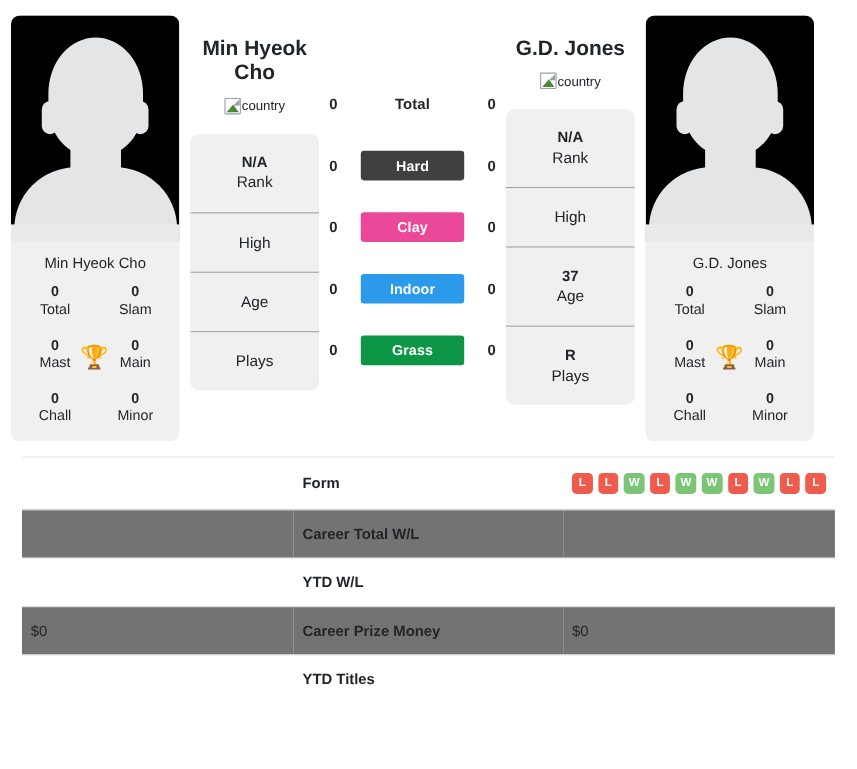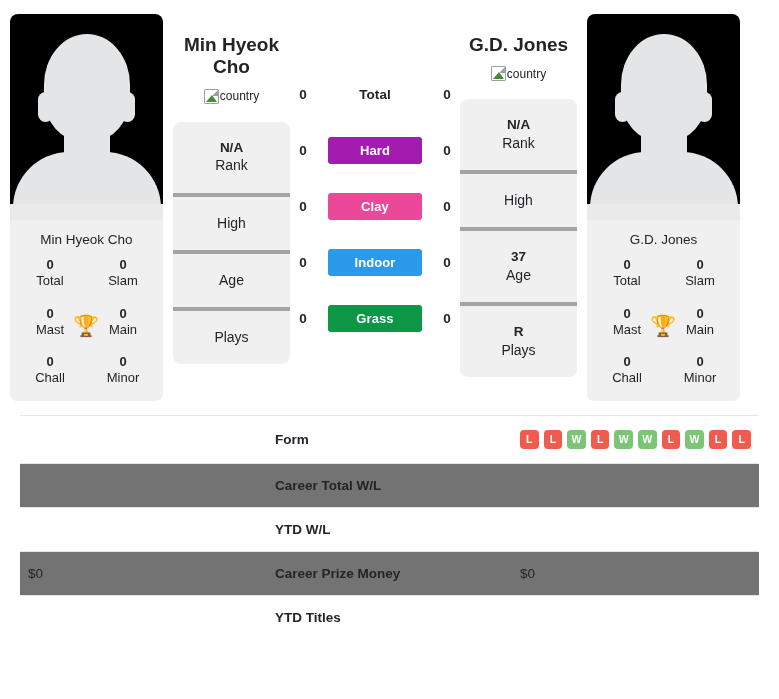--- a/index.html
+++ b/index.html
@@ -179,21 +179,21 @@
   .rank-panel {
     margin-top: 18px;
     width: 117px;
     background: #f0f0f0;
     border-radius: 8px;
     overflow: hidden;
   }
   .rank-item {
     text-align: center;
     padding: 17px 4px 18px 4px;
-    border-bottom: 4px solid #a3a3a3;
+    border-bottom: 1px solid #a3a3a3;
     line-height: 1.3;
   }
   .rank-item:last-child { border-bottom: none; }
   .rank-val { font-size: 13.5px; font-weight: bold; display: block; color: #212529; min-height: 0; }
   .rank-lab { font-size: 14px; display: block; color: #212529; }
 
   
   .surfaces {
     flex: 0 0 auto;
     width: 170px;
@@ -350,21 +350,21 @@
   </div>
 
   <div class="surfaces">
     <div class="surface-row">
       <div class="surface-count">0</div>
       <div class="surface-badge plain">Total</div>
       <div class="surface-count">0</div>
     </div>
     <div class="surface-row">
       <div class="surface-count">0</div>
-      <div class="surface-badge" style="background:#a21caf">Hard</div>
+      <div class="surface-badge" style="background:#404040">Hard</div>
       <div class="surface-count">0</div>
     </div>
     <div class="surface-row">
       <div class="surface-count">0</div>
       <div class="surface-badge" style="background:#ec4899">Clay</div>
       <div class="surface-count">0</div>
     </div>
     <div class="surface-row">
       <div class="surface-count">0</div>
       <div class="surface-badge" style="background:#2c9aeb">Indoor</div>

